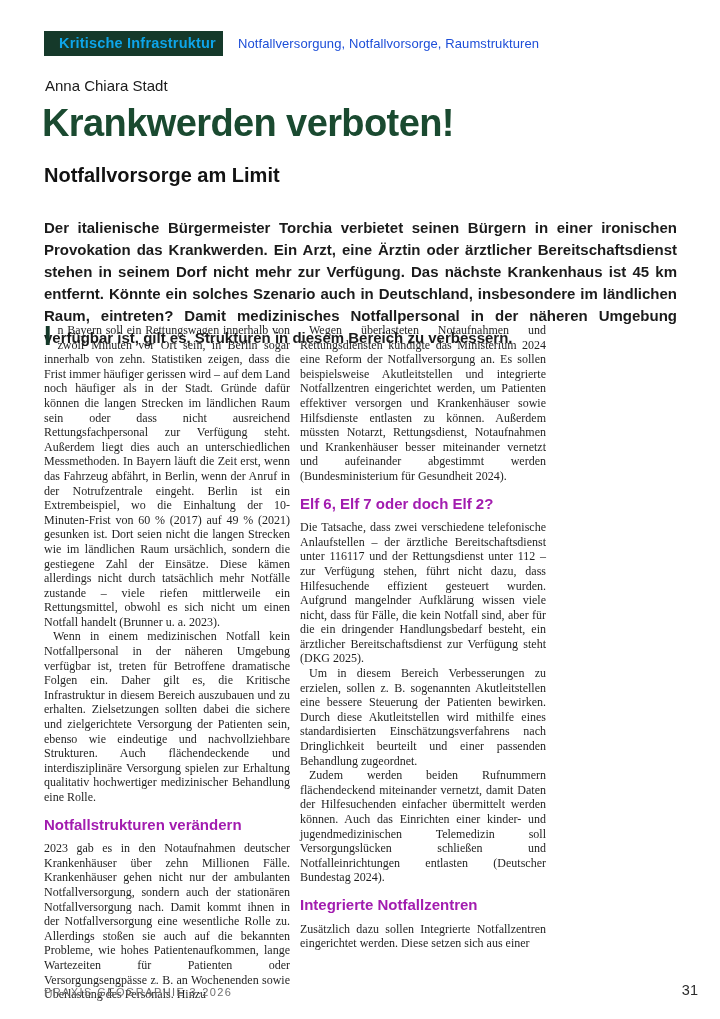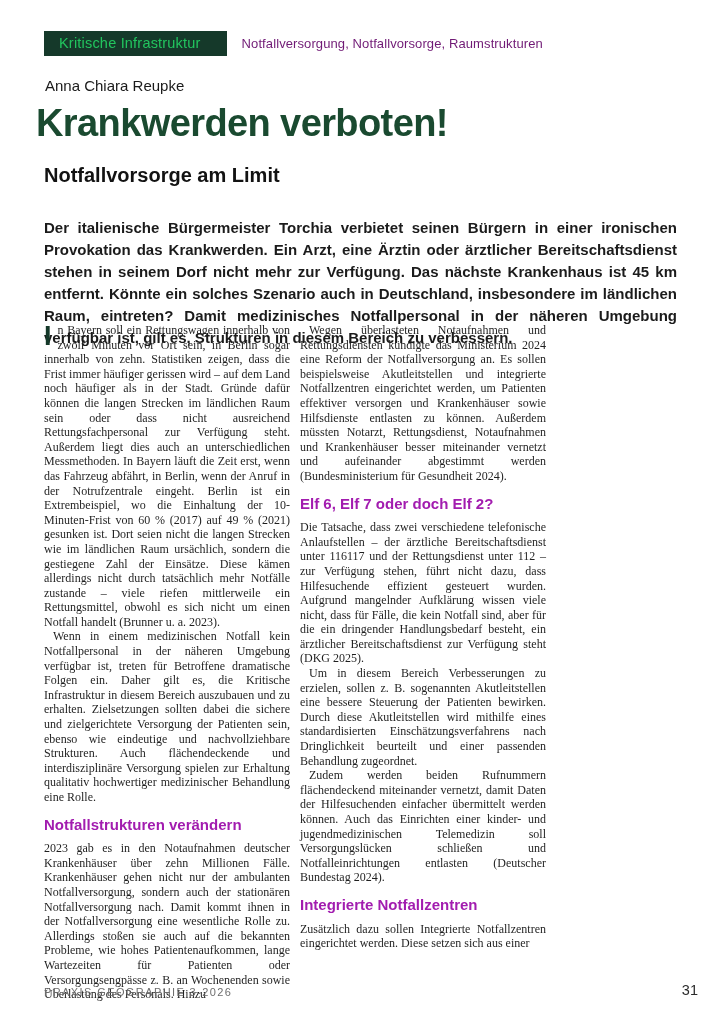--- a/index.html
+++ b/index.html
@@ -11,32 +11,32 @@
     font-family:"Liberation Sans", sans-serif;
     color:#1c1c1c;
     overflow:hidden;
   }
   
   .header-row {
     position:absolute; top:31px; left:44px; right:30px;
     display:flex; align-items:center; gap:15px;
   }
   .badge {
-    background:#15392a; color:#22c55e;
-    font-weight:normal; font-size:14.5px;
-    padding:4px 26px 5px 15px;
+    background:#15392a; color:#0ea5e9;
+    font-weight:bold; font-size:14.5px;
+    padding:4px 7px 5px 15px;
     letter-spacing:0.2px;
     white-space:nowrap;
   }
-  .keywords { font-size:13px; color:#701a75; letter-spacing:0.1px; }
+  .keywords { font-size:13px; color:#1d4ed8; letter-spacing:0.1px; }
 
   .author { position:absolute; top:77px; left:45px; font-size:15px; color:#1a1a1a; }
 
   .title {
-    position:absolute; top:102px; left:36px;
+    position:absolute; top:102px; left:42px;
     font-size:38px; font-weight:bold; color:#1a4a30;
     letter-spacing:-0.6px;
   }
   .subtitle {
     position:absolute; top:164px; left:44px;
     font-size:20px; font-weight:bold; color:#121212;
   }
   .intro {
     position:absolute; top:202px; left:44px; width:633px;
     font-size:15px; font-weight:bold; line-height:22px;
@@ -83,21 +83,21 @@
 </head>
 <body>
 
 <div class="page">
 
   <div class="header-row">
     <span class="badge">Kritische Infrastruktur</span>
     <span class="keywords">Notfallversorgung, Notfallvorsorge, Raumstrukturen</span>
   </div>
 
-  <div class="author">Anna Chiara Reupke</div>
+  <div class="author">Anna Chiara Stadt</div>
 
   <h1 class="title" style="margin:0;">Krankwerden verboten!</h1>
   <h2 class="subtitle" style="margin:0;">Notfallvorsorge am Limit</h2>
 
   <p class="intro">Der italienische Bürgermeister Torchia verbietet seinen Bürgern in einer ironischen Provokation das Krankwerden. Ein Arzt, eine Ärztin oder ärztlicher Bereitschaftsdienst stehen in seinem Dorf nicht mehr zur Verfügung. Das nächste Krankenhaus ist 45 km entfernt. Könnte ein solches Szenario auch in Deutschland, insbesondere im ländlichen Raum, eintreten? Damit medizinisches Notfallpersonal in der näheren Umgebung verfügbar ist, gilt es, Strukturen in diesem Bereich zu verbessern.</p>
 
   <div class="columns">
 
     <div class="col" lang="de">
       <p><span class="dropcap">I</span><span>n Bayern soll ein Rettungswagen innerhalb von zwölf Minuten vor Ort sein, in Berlin sogar innerhalb von zehn. Statistiken zeigen, dass die Frist immer häufiger gerissen wird – auf dem Land noch häufiger als in der Stadt. Gründe dafür können die langen Strecken im ländlichen Raum sein oder dass nicht ausreichend Rettungsfachpersonal zur Verfügung steht. Außerdem liegt dies auch an unterschiedlichen Messmethoden. In Bayern läuft die Zeit erst, wenn das Fahrzeug abfährt, in Berlin, wenn der Anruf in der Notrufzentrale eingeht. Berlin ist ein Extrembeispiel, wo die Einhaltung der 10-Minuten-Frist von 60 % (2017) auf 49 % (2021) gesunken ist. Dort seien nicht die langen Strecken wie im ländlichen Raum ursächlich, sondern die gestiegene Zahl der Einsätze. Diese kämen allerdings nicht durch tatsächlich mehr Notfälle zustande – viele riefen mittlerweile ein Rettungsmittel, obwohl es sich nicht um einen Notfall handelt (Brunner u. a. 2023).</span></p>

